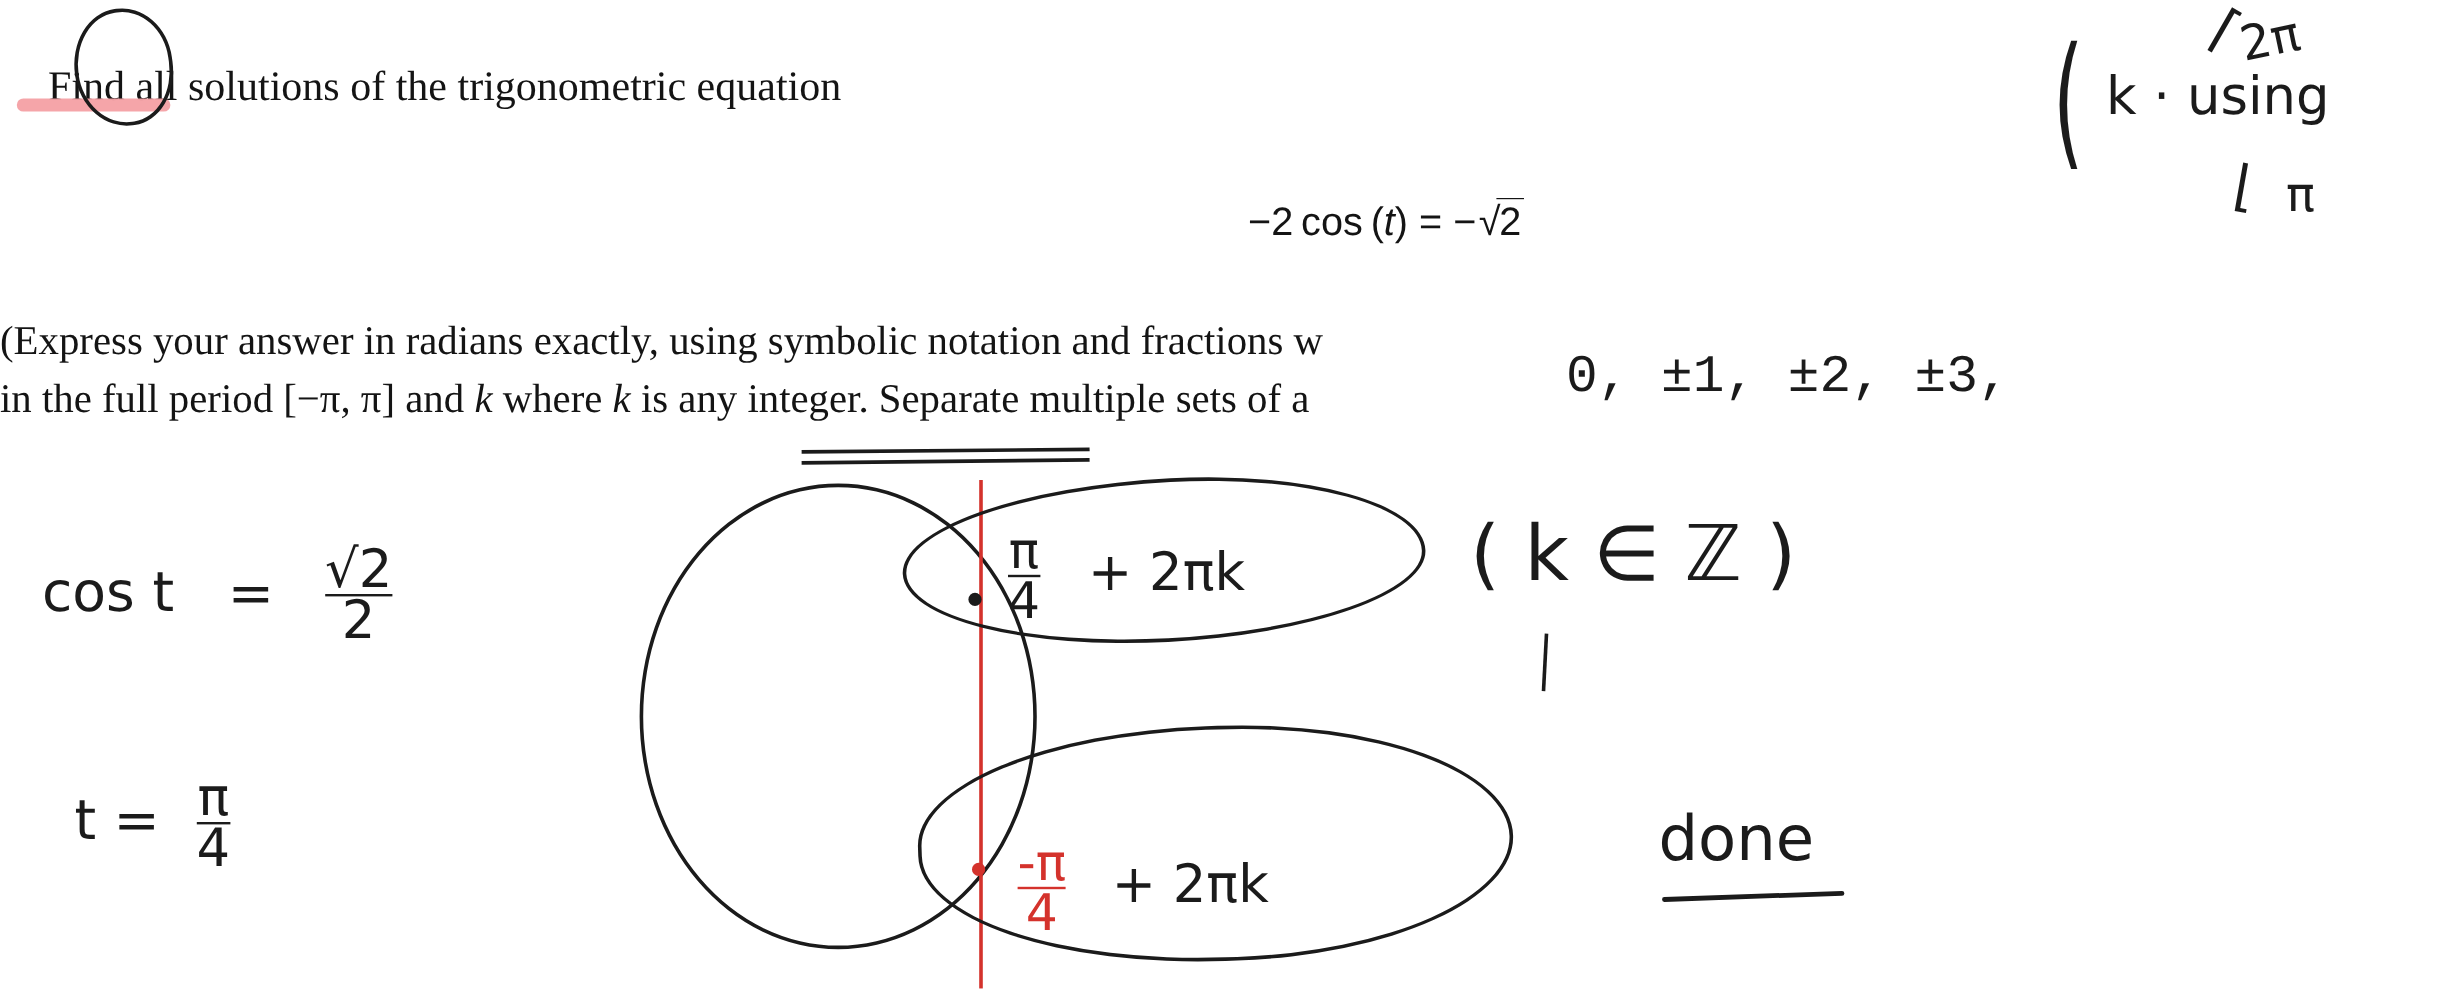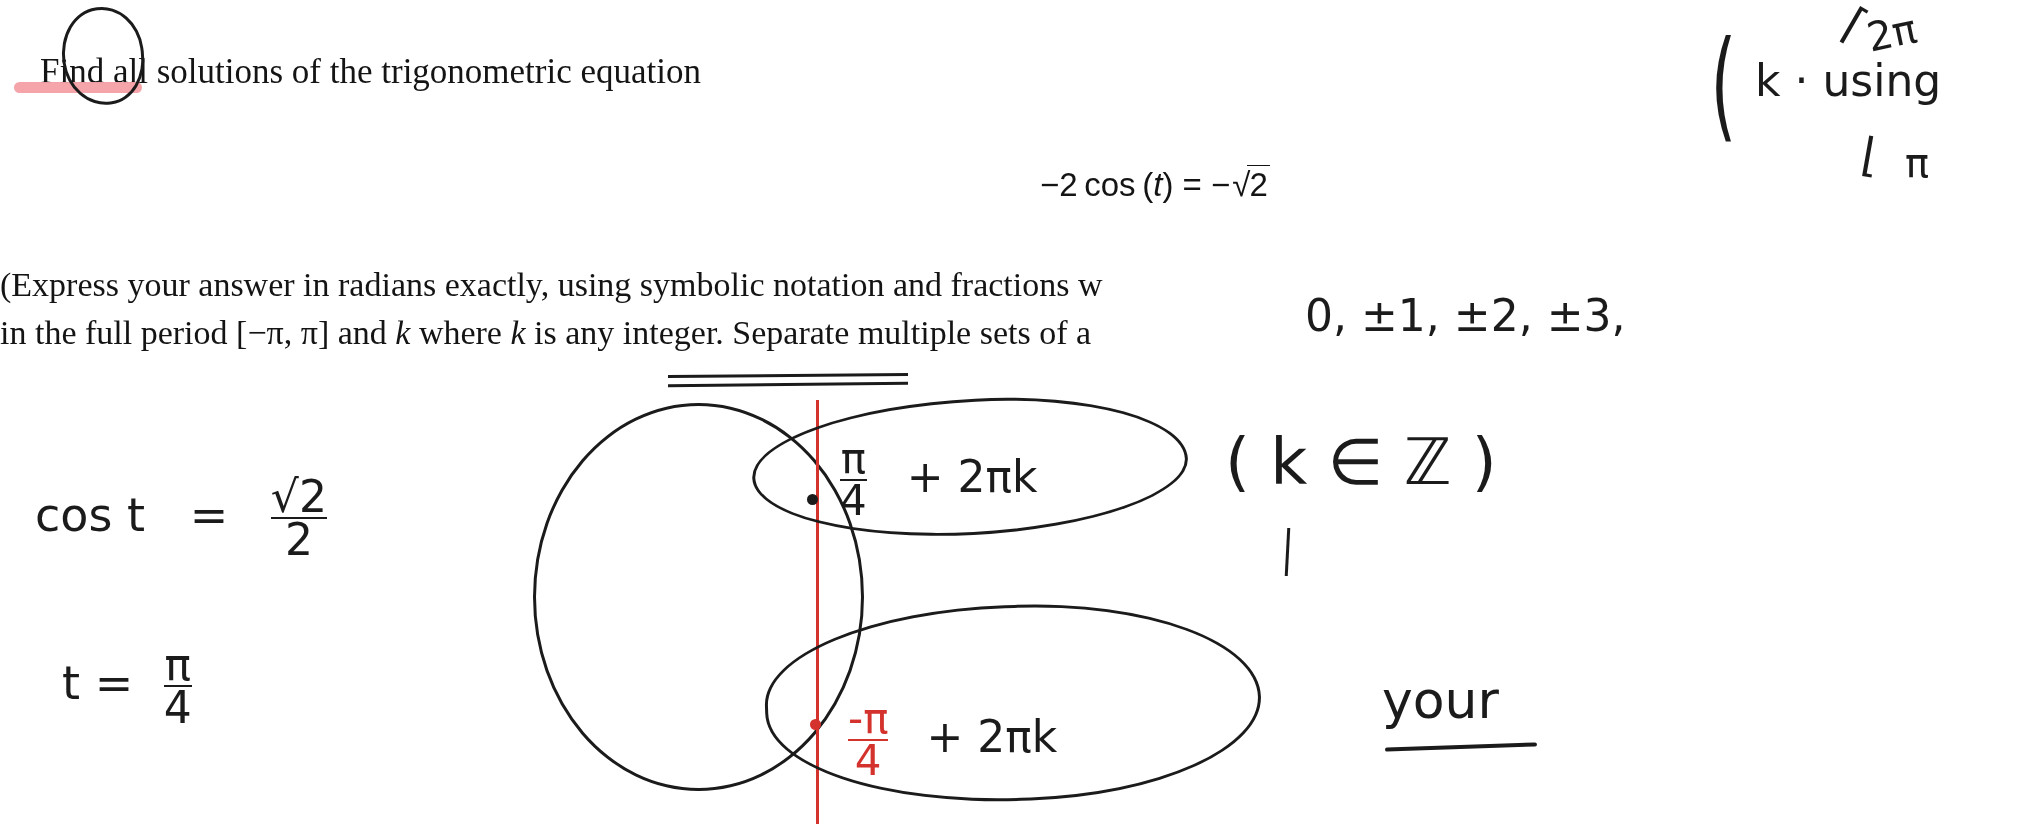--- a/index.html
+++ b/index.html
@@ -254,21 +254,21 @@
   </div>
 
   <div id="unit-circle"></div>
   <div id="red-vertical-line"></div>
   <div class="dot" id="dot-top"></div>
   <div class="dot" id="dot-bottom"></div>
 
   <div class="oval" id="oval-top"></div>
   <div class="oval" id="oval-bottom"></div>
 
-  <div class="hand" style="left:35px; top:477px; font-size:46px;">
+  <div class="hand" style="left:35px; top:455px; font-size:46px;">
     <span>cos t</span>
     <span style="margin-left:30px;">=</span>
     <span class="frac" style="margin-left:28px; font-size:44px;">
       <span class="num">√2</span>
       <span class="den">2</span>
     </span>
   </div>
 
   <div class="hand" style="left:62px; top:645px; font-size:46px;">
     <span>t =</span>
@@ -290,24 +290,24 @@
     <span class="frac" style="font-size:42px;">
       <span class="num">-π</span>
       <span class="den">4</span>
     </span>
     <span style="margin-left:24px; color:#1b1b1b;">+ 2πk</span>
   </div>
 
   <div class="hand" style="left:1225px; top:425px; font-size:64px;text-align:center;">( k ∈ ℤ )</div>
   <div id="tally-mark"></div>
 
-  <div class="hand" style="left:1382px; top:670px; font-size:52px;">your</div>
+  <div class="hand" style="left:1382px; top:670px; font-size:52px;">done</div>
   <div id="done-underline"></div>
 
-  <div class="hand" style="left:1305px; top:290px; font-size:44px;">0, ±1, ±2, ±3,</div>
+  <div class="hand" style="left:1305px; top:290px; font-size:44px;font-family:Liberation Mono, monospace;">0, ±1, ±2, ±3,</div>
 
   <div id="paren-left-tr">(</div>
   <div class="hand" style="left:1755px; top:55px; font-size:44px;">k · using</div>
   <div id="tick-2pi">2π</div>
   <div class="bracket-mark" style="left:1846px; top:-2px; font-size:46px; transform:rotate(30deg);">⌈</div>
   <div id="tick-pi">π</div>
   <div class="bracket-mark" style="left:1862px; top:128px; font-size:46px; transform:rotate(10deg);">⌊</div>
 
 </div>
 

